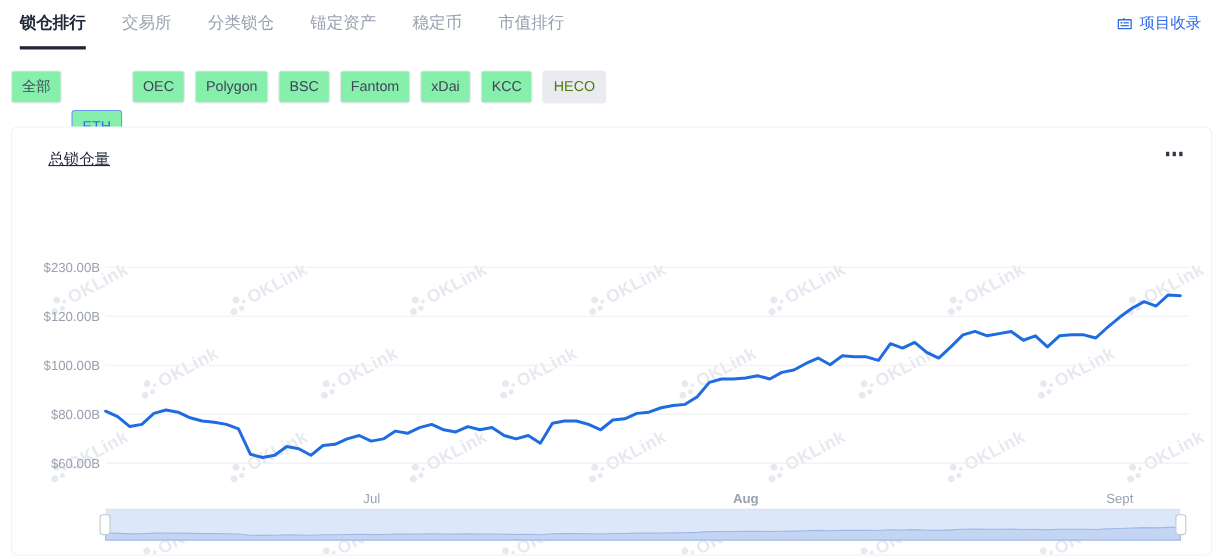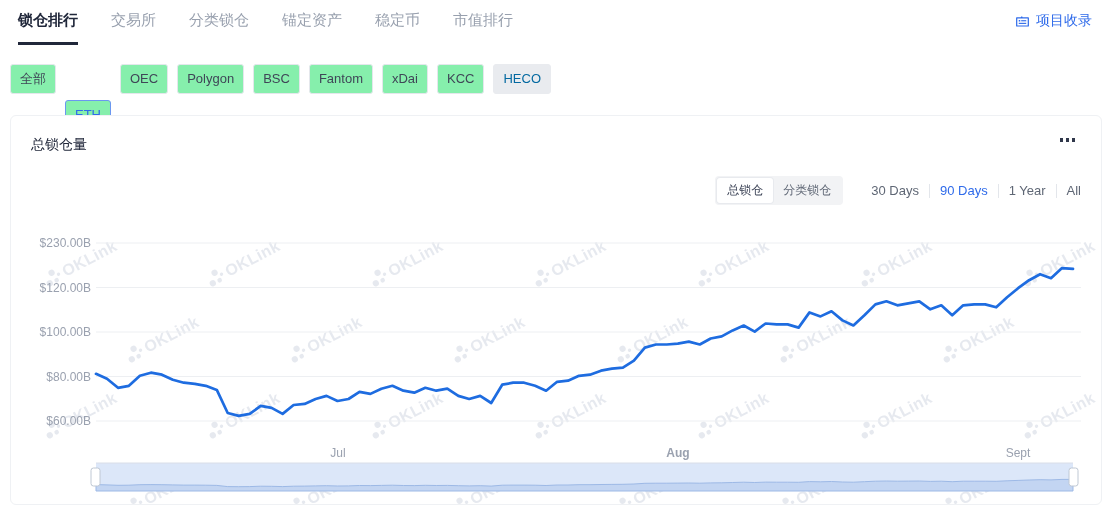--- a/index.html
+++ b/index.html
@@ -16,26 +16,26 @@
   .project-link { margin-left:auto; display:flex; align-items:center; gap:6px;
     color:#2f6bea; font-size:14px; cursor:pointer; padding-top:1px; }
   .project-link svg { display:block; }
 
   
   .chips { position:absolute; top:64px; left:10px; display:flex; gap:9px; }
   .chip { height:30px; line-height:28px; padding:0 9px; background:#86efac;
     border:1px solid #e4e7ec; border-radius:3px; font-size:13px; color:#3f4657;
     cursor:pointer; white-space:nowrap; }
   .chip.selected { color:#2f6bea; border-color:#6b97f0;margin-top:36px; }
-  .chip.muted { background:#e9ebef; border-color:#e9ebef; color:#0369a1; }
+  .chip.muted { background:#e9ebef; border-color:#e9ebef; color:#4d7c0f; }
 
   
   .card { position:absolute; left:10px; top:115px; width:1092px; height:390px;
     background:#fff; border:1px solid #eff1f4; border-radius:6px; }
-  .card-title { position:absolute; left:20px; top:20px; font-size:14px; color:#20273a; }
+  .card-title { position:absolute; left:33px; top:20px; font-size:14px; color:#20273a;text-decoration:underline; }
   .ellipsis { position:absolute; right:22px; top:18px; display:flex; gap:2.5px;
     cursor:pointer; padding:4px; }
   .ellipsis i { width:3.5px; height:3.5px; background:#30374a; display:block; }
   .tvl-value { position:absolute; left:20px; top:52px; font-size:21px;
     font-weight:500; color:#20273a; letter-spacing:0.3px; }
 
   .controls { position:absolute; right:20px; top:60px; display:flex;
     align-items:center; gap:18px; }
   .toggle { display:flex; background:#f2f3f5; border-radius:4px; padding:2px;
     font-size:12px; }
@@ -100,32 +100,20 @@
 
   <div class="card-title">总锁仓量</div>
 
   <div class="ellipsis">
       <i></i>
       <i></i>
       <i></i>
     </div>
 
 
-  <div class="controls">
-    <div class="toggle">
-      <span class="seg active">总锁仓</span>
-      <span class="seg">分类锁仓</span>
-    </div>
-    <div class="ranges">
-      <span class="range">30 Days</span>
-      <span class="range active">90 Days</span>
-      <span class="range">1 Year</span>
-      <span class="range">All</span>
-    </div>
-  </div>
 
   <div class="wm-layer" id="wm-layer">
       <div class="wm-tile" style="left: 28px; top: 138px;">
         <svg width="19" height="19" viewBox="0 0 19 19">
           <circle cx="5" cy="13" r="3.1"></circle>
           <circle cx="11.5" cy="4.5" r="3.1"></circle>
           <circle cx="12.5" cy="13.5" r="2.3"></circle>
           <circle cx="17" cy="9" r="1.7"></circle>
         </svg>
         <span>OKLink</span>

